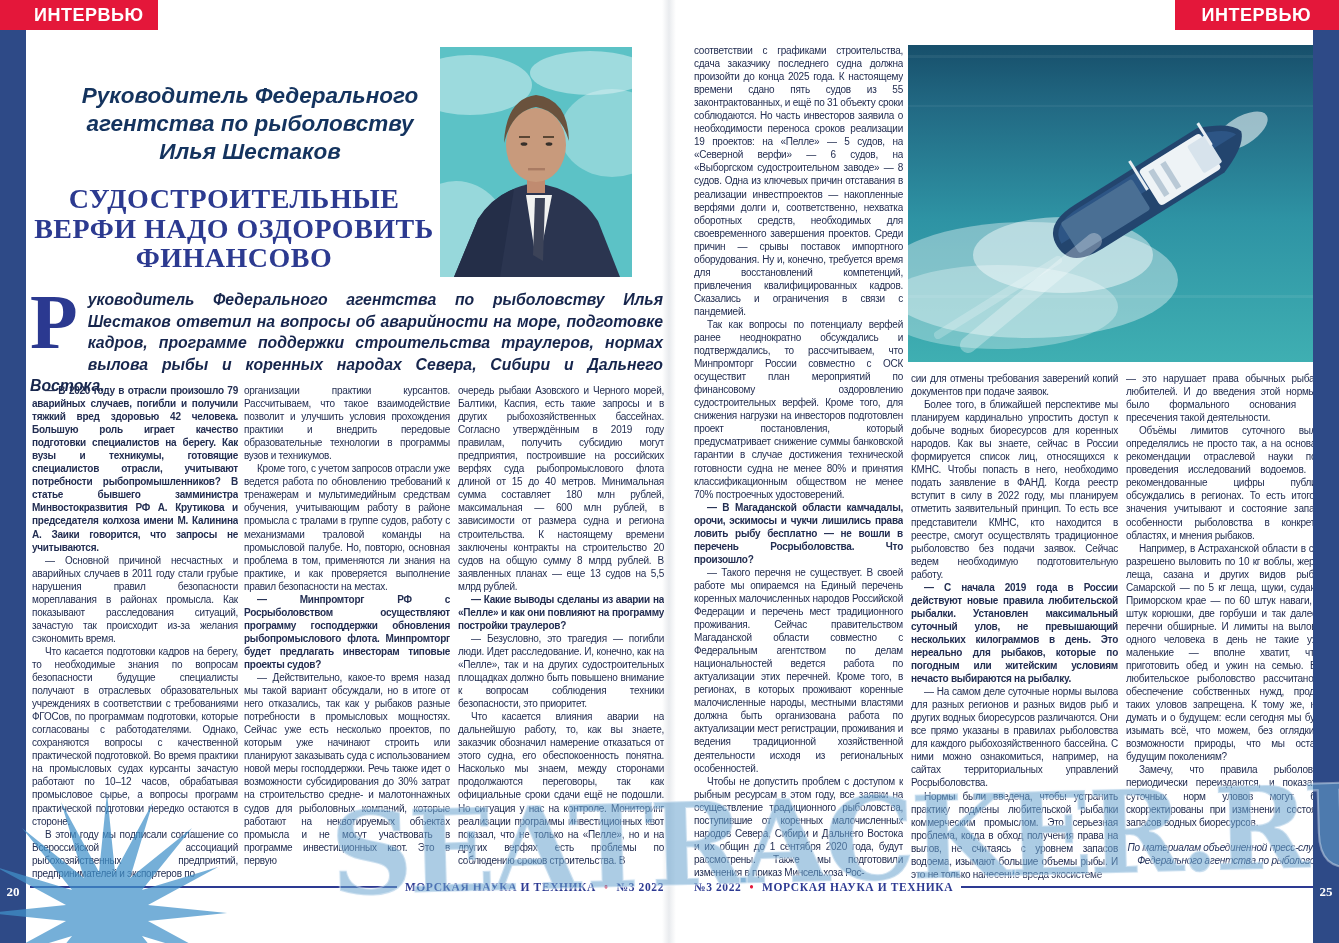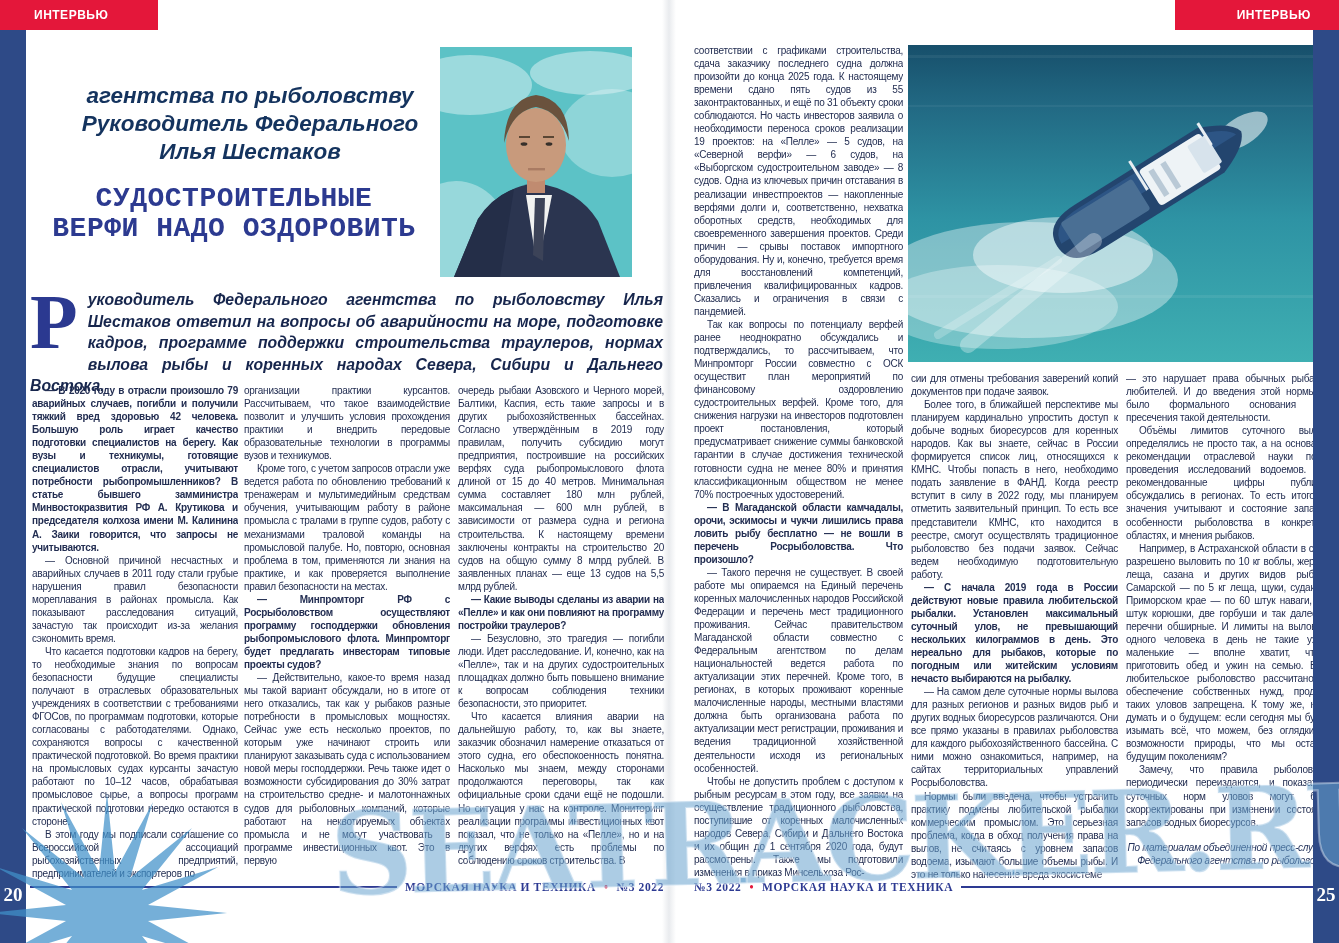--- a/index.html
+++ b/index.html
@@ -4,35 +4,35 @@
 <style>
   html,body{margin:0;padding:0}
   body{
     width:1339px;height:943px;position:relative;overflow:hidden;
     background:#ffffff;font-family:"Liberation Sans",sans-serif;color:#232e52;
   }
   
   .band{position:absolute;top:30px;bottom:0;width:26px;background:#2e4a87;z-index:4}
   #bandL{left:0}#bandR{right:0}
   .banner{position:absolute;top:0;height:30px;background:#e4173a;color:#fff;
-    font-weight:bold;font-size:12px;letter-spacing:.5px;display:flex;align-items:center;z-index:5}
+    font-weight:bold;font-size:18px;letter-spacing:.5px;display:flex;align-items:center;z-index:5}
   #bannerL{left:0;width:158px;padding-left:34px;box-sizing:border-box}
   #bannerR{right:0;width:164px;justify-content:flex-end;padding-right:28px;box-sizing:border-box}
   .pagenum{position:absolute;width:26px;text-align:center;color:#fff;z-index:7;
-    font-family:"Liberation Serif",serif;font-weight:bold;font-size:19px}
+    font-family:"Liberation Serif",serif;font-weight:bold;font-size:13px}
   #pn20{left:0;top:884px}
   #pn21{right:0;top:884px}
   #spine{position:absolute;left:662px;top:0;width:14px;height:943px;z-index:3;
     background:linear-gradient(90deg,rgba(0,0,0,0),rgba(40,60,90,.10),rgba(0,0,0,0))}
 
   
   #author{position:absolute;left:55px;top:82px;width:390px;text-align:center;z-index:2;
     font-style:italic;font-weight:bold;font-size:22.5px;line-height:28px;color:#14335e}
   #headline{position:absolute;left:22px;top:184px;width:424px;text-align:center;z-index:2;
-    font-family:Liberation Mono, monospace;font-weight:bold;font-size:28px;line-height:29.5px;
+    font-family:Liberation Serif, serif;font-weight:bold;font-size:28px;line-height:29.5px;
     color:#2c3a90;letter-spacing:.5px}
   #portrait{position:absolute;left:440px;top:47px;width:192px;height:230px;z-index:1}
   #ship{position:absolute;left:908px;top:45px;width:424px;height:317px;z-index:1}
 
   
   #lead{position:absolute;left:30px;top:289px;width:633px;z-index:2;
     font-style:italic;font-weight:bold;font-size:15.8px;line-height:21.5px;
     color:#17264d;text-align:justify}
   #lead .dropcap{float:left;font-family:"Liberation Serif",serif;font-style:normal;
     font-weight:bold;font-size:78px;line-height:60px;height:62px;color:#2b3990;margin:3px 10px 0 0}
@@ -76,27 +76,28 @@
     <span>ИНТЕРВЬЮ</span>
   </div>
 <div class="banner" id="bannerR">
     <span>ИНТЕРВЬЮ</span>
   </div>
 <div class="pagenum" id="pn20">20</div>
 <div class="pagenum" id="pn21">25</div>
 <div id="spine"></div>
 
 <div id="author">
+  <div>Руководитель Федерального</div>
   <div>агентства по рыболовству</div>
-  <div>Руководитель Федерального</div>
   <div>Илья Шестаков</div>
 </div>
 <div id="headline">
   <div>СУДОСТРОИТЕЛЬНЫЕ</div>
   <div>ВЕРФИ НАДО ОЗДОРОВИТЬ</div>
+  <div>ФИНАНСОВО</div>
 </div>
 
 <div id="portrait">
   <svg width="192" height="230" viewBox="0 0 192 230">
     <rect width="192" height="230" fill="#5cc2c6"></rect>
     <ellipse cx="30" cy="38" rx="62" ry="30" fill="#d2eff0" opacity=".55"></ellipse>
     <ellipse cx="172" cy="86" rx="52" ry="44" fill="#bfe8ea" opacity=".5"></ellipse>
     <ellipse cx="150" cy="26" rx="60" ry="22" fill="#e2f4f5" opacity=".5"></ellipse>
     <ellipse cx="16" cy="196" rx="55" ry="62" fill="#dff3f4" opacity=".45"></ellipse>
     <path d="M14,230 L38,172 Q60,140 96,136 Q138,142 158,174 L180,230 Z" fill="#2b3550"></path>

